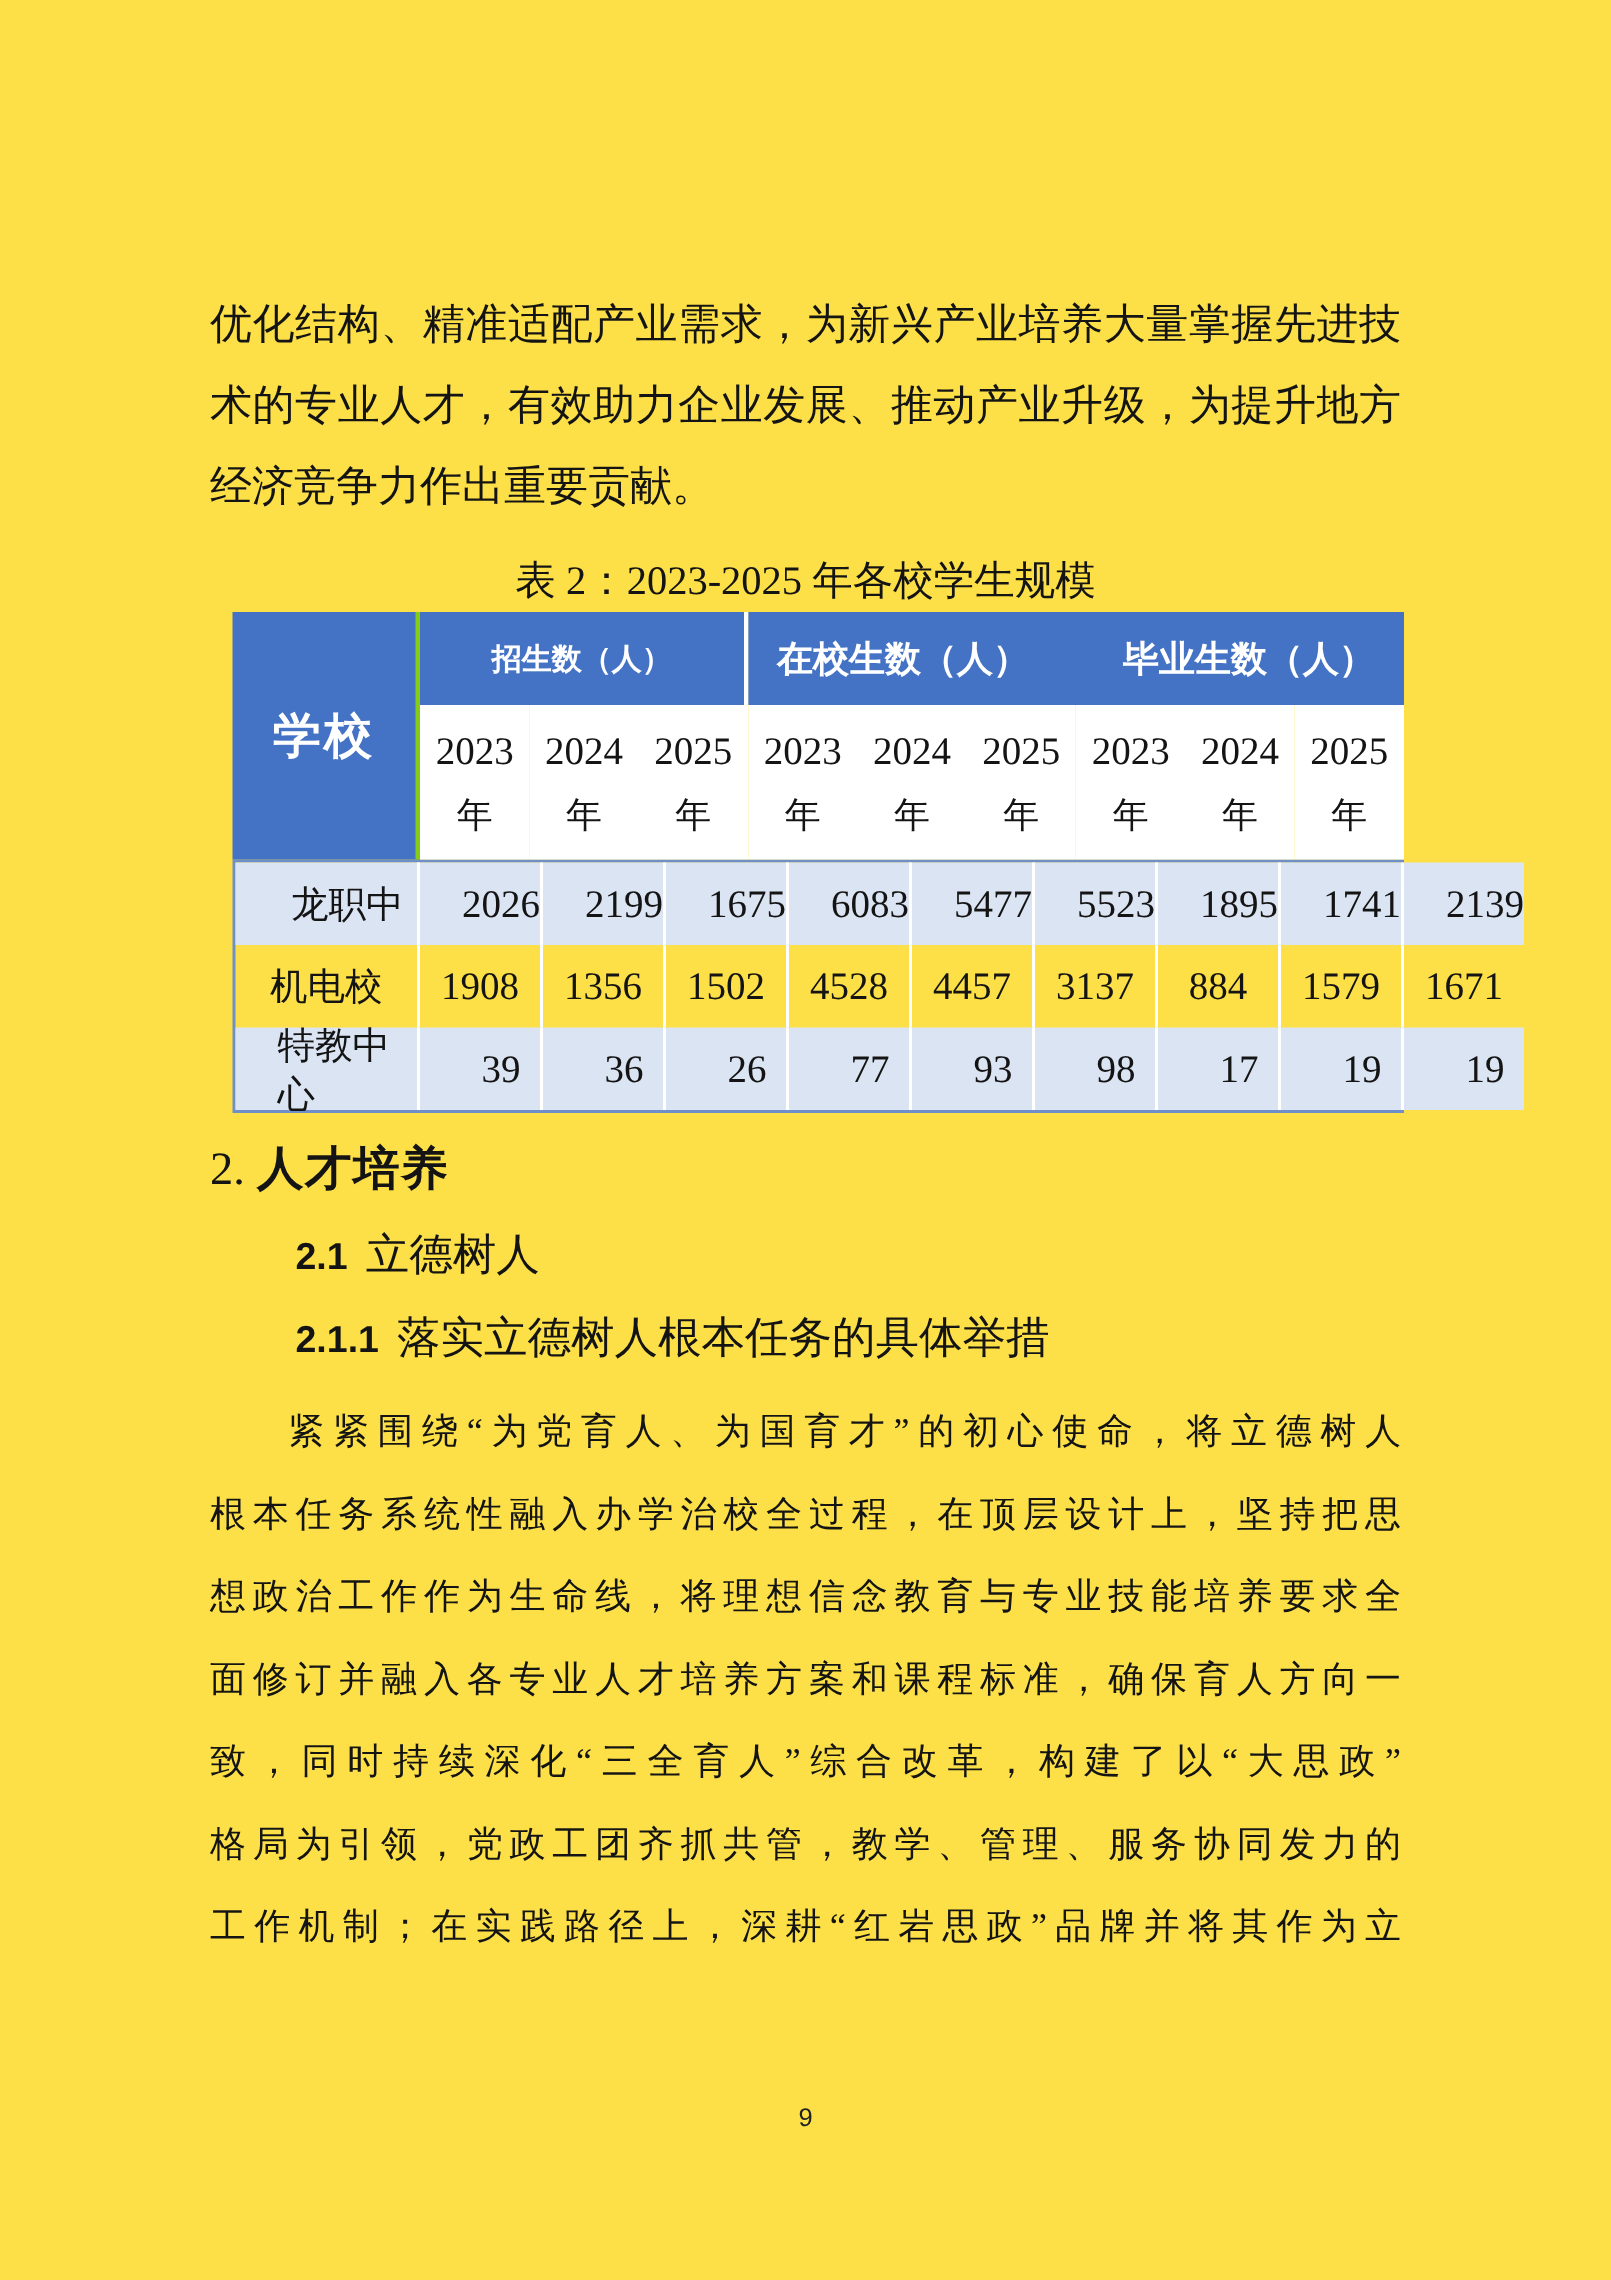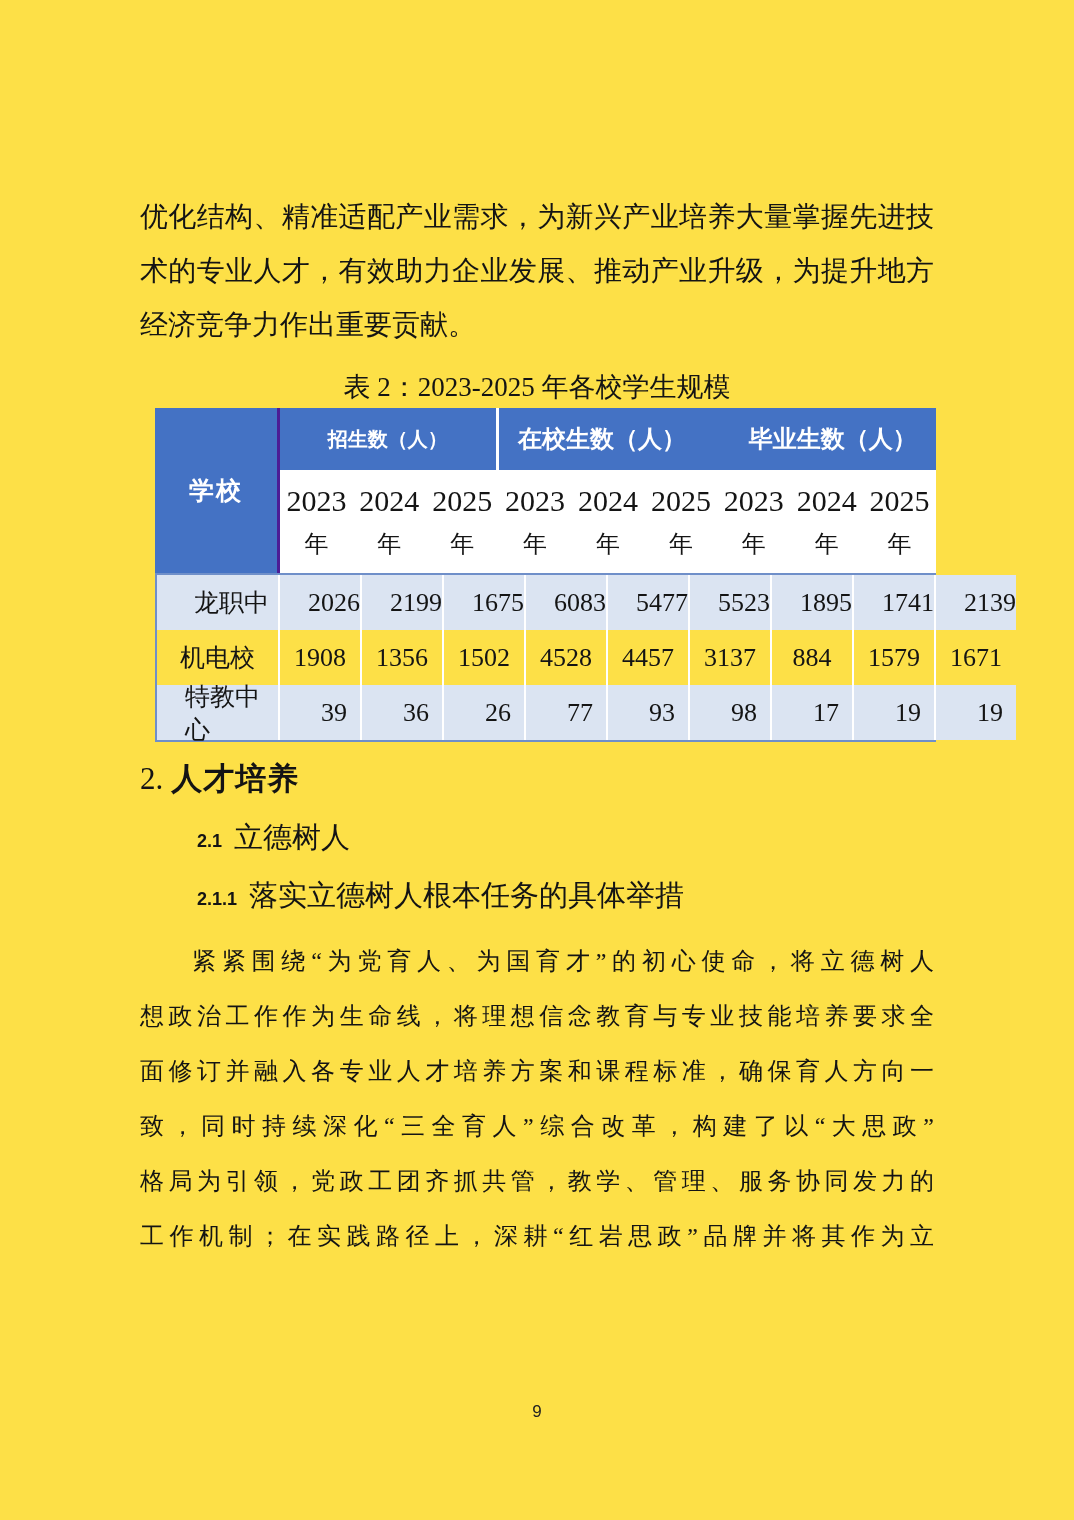--- a/index.html
+++ b/index.html
@@ -36,24 +36,24 @@
   
   .xtable{width:781px;margin-left:15px;}
   .thead{
     display:grid;
     grid-template-columns:125px repeat(9,1fr);
     grid-template-rows:62px 103px;
   }
   .cell-corner{
     grid-row:1/3;grid-column:1/2;
     background:var(--blue);
-    border-right:3px solid #4c1d95;
+    border-right:3px solid #84cc16;
     display:flex;align-items:center;justify-content:center;
     color:#fff;font-family:"Liberation Sans","DejaVu Sans",sans-serif;
-    font-size:25px;font-weight:600;letter-spacing:2px;
+    font-size:32px;font-weight:600;letter-spacing:2px;
   }
   .cell-g1{
     grid-row:1;grid-column:2/5;
     background:var(--blue);
     border-right:3px solid #fff;
     display:flex;align-items:center;justify-content:center;
     color:#fff;font-family:"Liberation Sans","DejaVu Sans",sans-serif;
     font-size:20px;font-weight:600;
   }
   .cell-g23{
@@ -63,21 +63,21 @@
     color:#fff;font-family:"Liberation Sans","DejaVu Sans",sans-serif;
     font-size:24px;font-weight:600;gap:24px;
   }
   .cell-g23>span{flex:1;text-align:center;}
   .year-cell{
     grid-row:2;
     background:#fff;
     display:flex;flex-direction:column;align-items:center;justify-content:center;
     gap:16px;
   }
-  .yr{font-size:30px;line-height:28px;}
+  .yr{font-size:26px;line-height:28px;}
   .yr-suffix{font-size:24px;line-height:26px;}
 
   .tbody{
     display:grid;
     grid-template-columns:123px repeat(9,1fr);
     grid-auto-rows:55px;
     border:2px solid var(--tborder);
   }
   .tcell{
     display:flex;align-items:center;justify-content:center;
@@ -92,21 +92,21 @@
   .h1{margin-top:14px;font-size:31px;line-height:46px;}
   .h1 .hnum{font-weight:400;margin-right:8px;}
   .h1 .htext{
     font-family:"Liberation Sans","DejaVu Sans",sans-serif;
     font-weight:700;letter-spacing:1px;
   }
   .h2,.h3{margin-left:57px;font-size:29px;line-height:54px;}
   .h2{margin-top:8px;}
   .h2 .hnum,.h3 .hnum{
     font-family:"Liberation Sans","DejaVu Sans",sans-serif;
-    font-weight:700;font-size:18px;margin-right:12px;
+    font-weight:700;font-size:25px;margin-right:12px;
   }
 
   .body-para{margin-top:8px;}
   .body-line{
     font-size:24px;line-height:55px;
     text-align:justify;text-align-last:justify;
   }
   .body-line.first{padding-left:52px;}
 
   .page-number{
@@ -217,20 +217,21 @@
     <div class="h2">
       <span class="hnum">2.1</span><span class="htext">立德树人</span>
     </div>
 
     <div class="h3">
       <span class="hnum">2.1.1</span><span class="htext">落实立德树人根本任务的具体举措</span>
     </div>
 
     <div id="bodypara" class="body-para">
         <div class="body-line first">紧紧围绕“为党育人、为国育才”的初心使命，将立德树人</div>
+        <div class="body-line">根本任务系统性融入办学治校全过程，在顶层设计上，坚持把思</div>
         <div class="body-line">想政治工作作为生命线，将理想信念教育与专业技能培养要求全</div>
         <div class="body-line">面修订并融入各专业人才培养方案和课程标准，确保育人方向一</div>
         <div class="body-line">致，同时持续深化“三全育人”综合改革，构建了以“大思政”</div>
         <div class="body-line">格局为引领，党政工团齐抓共管，教学、管理、服务协同发力的</div>
         <div class="body-line">工作机制；在实践路径上，深耕“红岩思政”品牌并将其作为立</div>
       </div>
   </div>
 
   <div class="page-number">9</div>
 </div>

